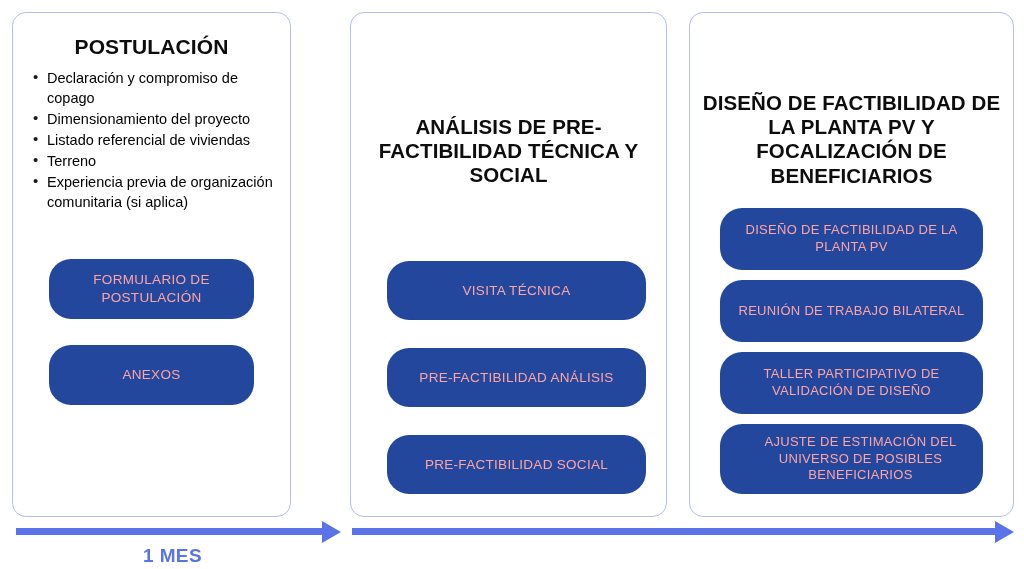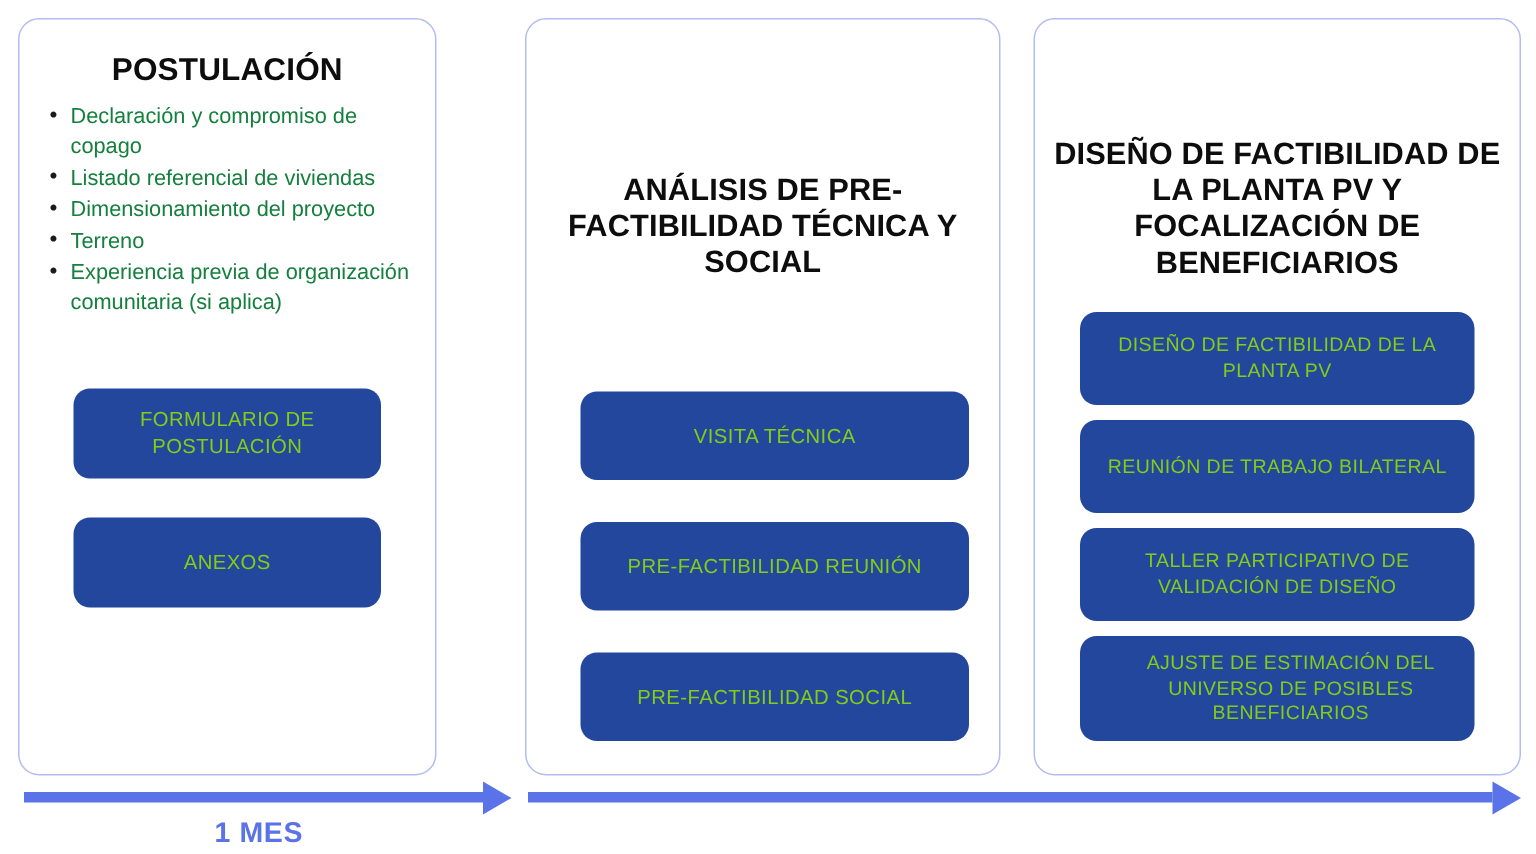--- a/index.html
+++ b/index.html
@@ -67,42 +67,42 @@
     font-size: 20.5px;
     margin: 0 6px;
   }
 
   
   .bullets {
     margin: 0 8px 0 14px;
     padding: 0 0 0 18px;
     list-style: none;
     font-size: 14.5px;
-    color: #15803d;
+    color: #000000;
     line-height: 1.38;
   }
   .bullets li {
     position: relative;
     margin: 0 0 1px 0;
     padding-left: 2px;
   }
   .bullets li::before {
     content: "\2022";
     position: absolute;
     left: -12px;
     top: -1px;
     font-size: 15px;
     color: #1b1b1b;
   }
 
   
   .btn {
     background: #24479E;
-    color: #84cc16;
-    border-radius: 11px;
+    color: #fca5a5;
+    border-radius: 22px;
     display: flex;
     align-items: center;
     justify-content: center;
     text-align: center;
     font-size: 13.5px;
     line-height: 1.3;
     letter-spacing: 0.3px;
     box-sizing: border-box;
     padding: 4px 10px;
   }
@@ -196,39 +196,39 @@
 </head>
 <body>
 
 <div class="panels">
 
   <div class="panel panel-1">
     <div class="panel-inner">
       <div class="panel-title">POSTULACIÓN</div>
       <ul class="bullets">
         <li>Declaración y compromiso de copago</li>
+        <li>Dimensionamiento del proyecto</li>
         <li>Listado referencial de viviendas</li>
-        <li>Dimensionamiento del proyecto</li>
         <li>Terreno</li>
         <li>Experiencia previa de organización comunitaria (si aplica)</li>
       </ul>
     </div>
     <div class="btn-stack">
       <div class="btn">FORMULARIO DE POSTULACIÓN</div>
       <div class="btn">ANEXOS</div>
     </div>
   </div>
 
   <div class="panel panel-2">
     <div class="title-wrap">
       <div class="panel-title">ANÁLISIS DE PRE-FACTIBILIDAD TÉCNICA Y SOCIAL</div>
     </div>
     <div class="btn-stack">
       <div class="btn">VISITA TÉCNICA</div>
-      <div class="btn">PRE-FACTIBILIDAD REUNIÓN</div>
+      <div class="btn">PRE-FACTIBILIDAD ANÁLISIS</div>
       <div class="btn">PRE-FACTIBILIDAD SOCIAL</div>
     </div>
   </div>
 
   <div class="panel panel-3">
     <div class="title-wrap">
       <div class="panel-title">DISEÑO DE FACTIBILIDAD DE LA PLANTA PV Y FOCALIZACIÓN DE BENEFICIARIOS</div>
     </div>
     <div class="btn-stack">
       <div class="btn">DISEÑO DE FACTIBILIDAD DE LA PLANTA PV</div>

